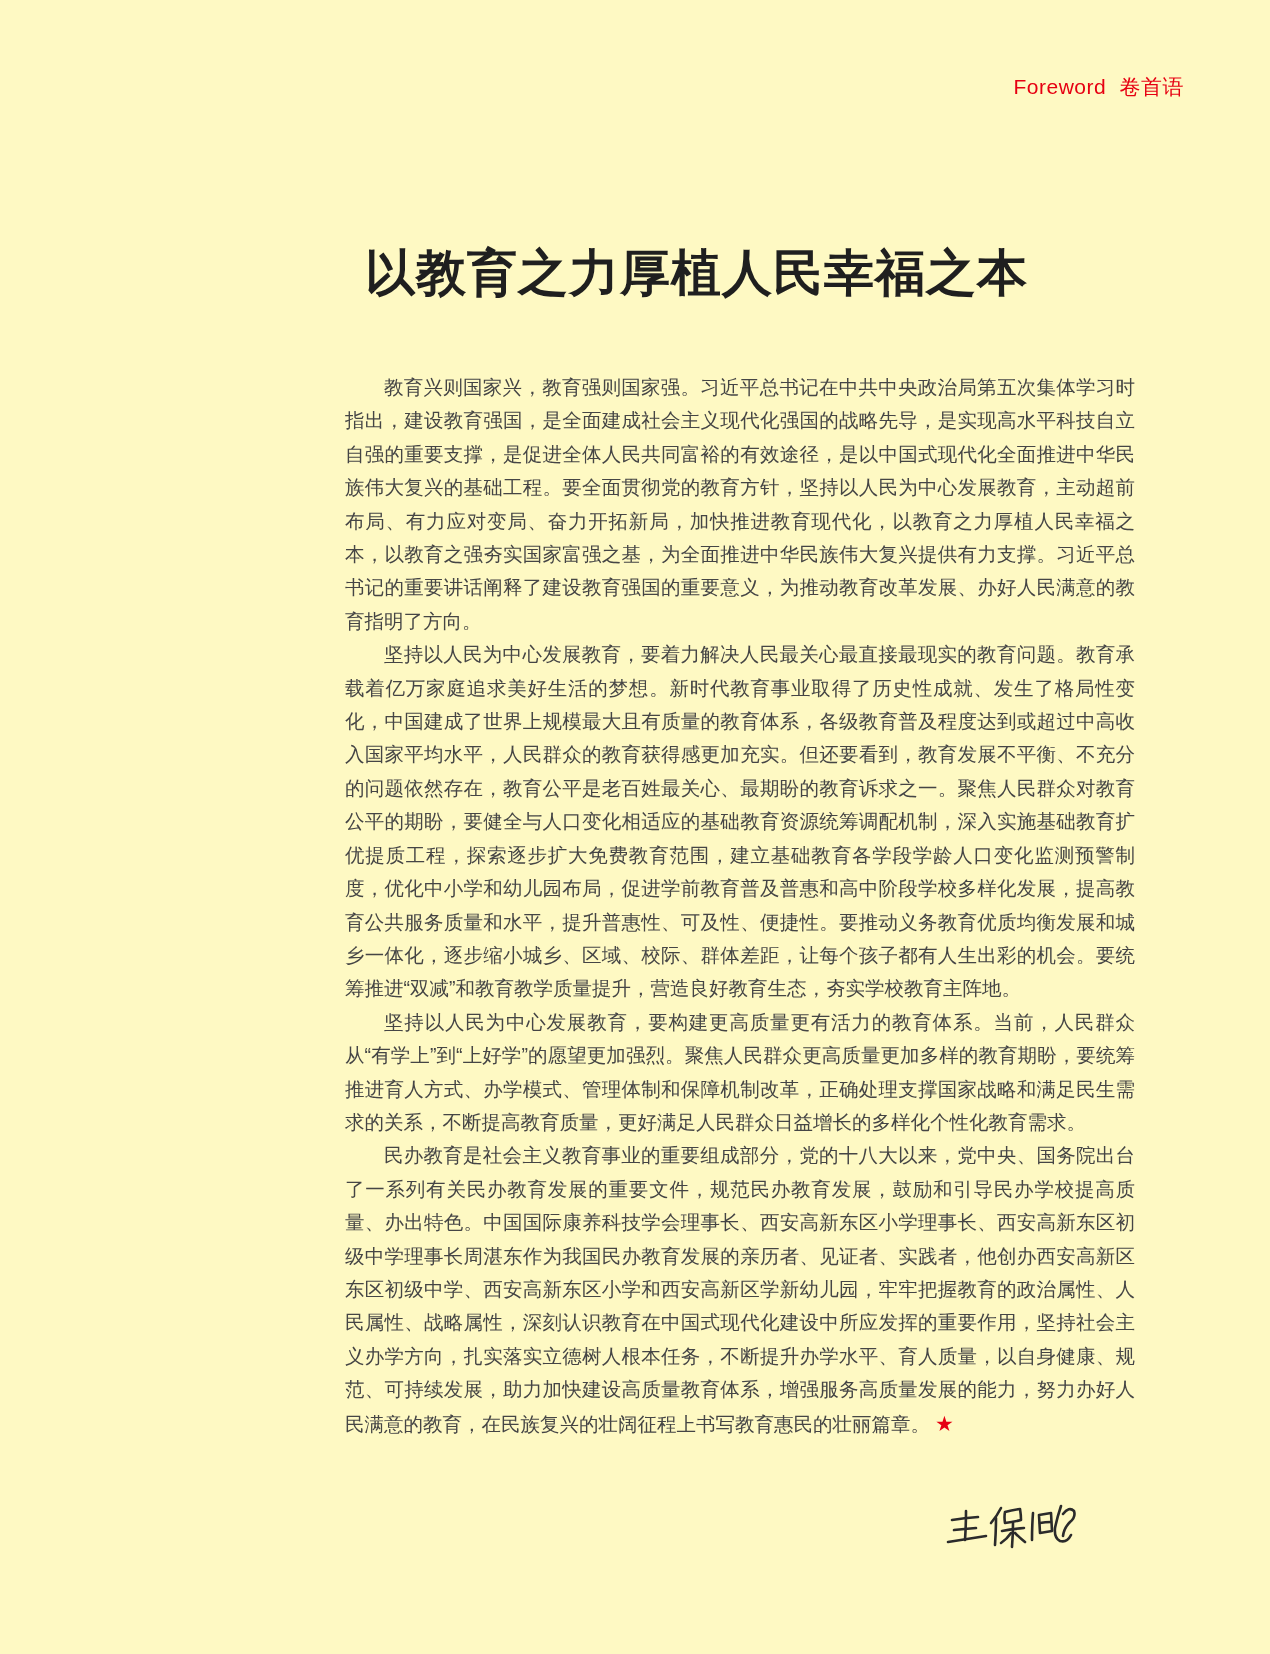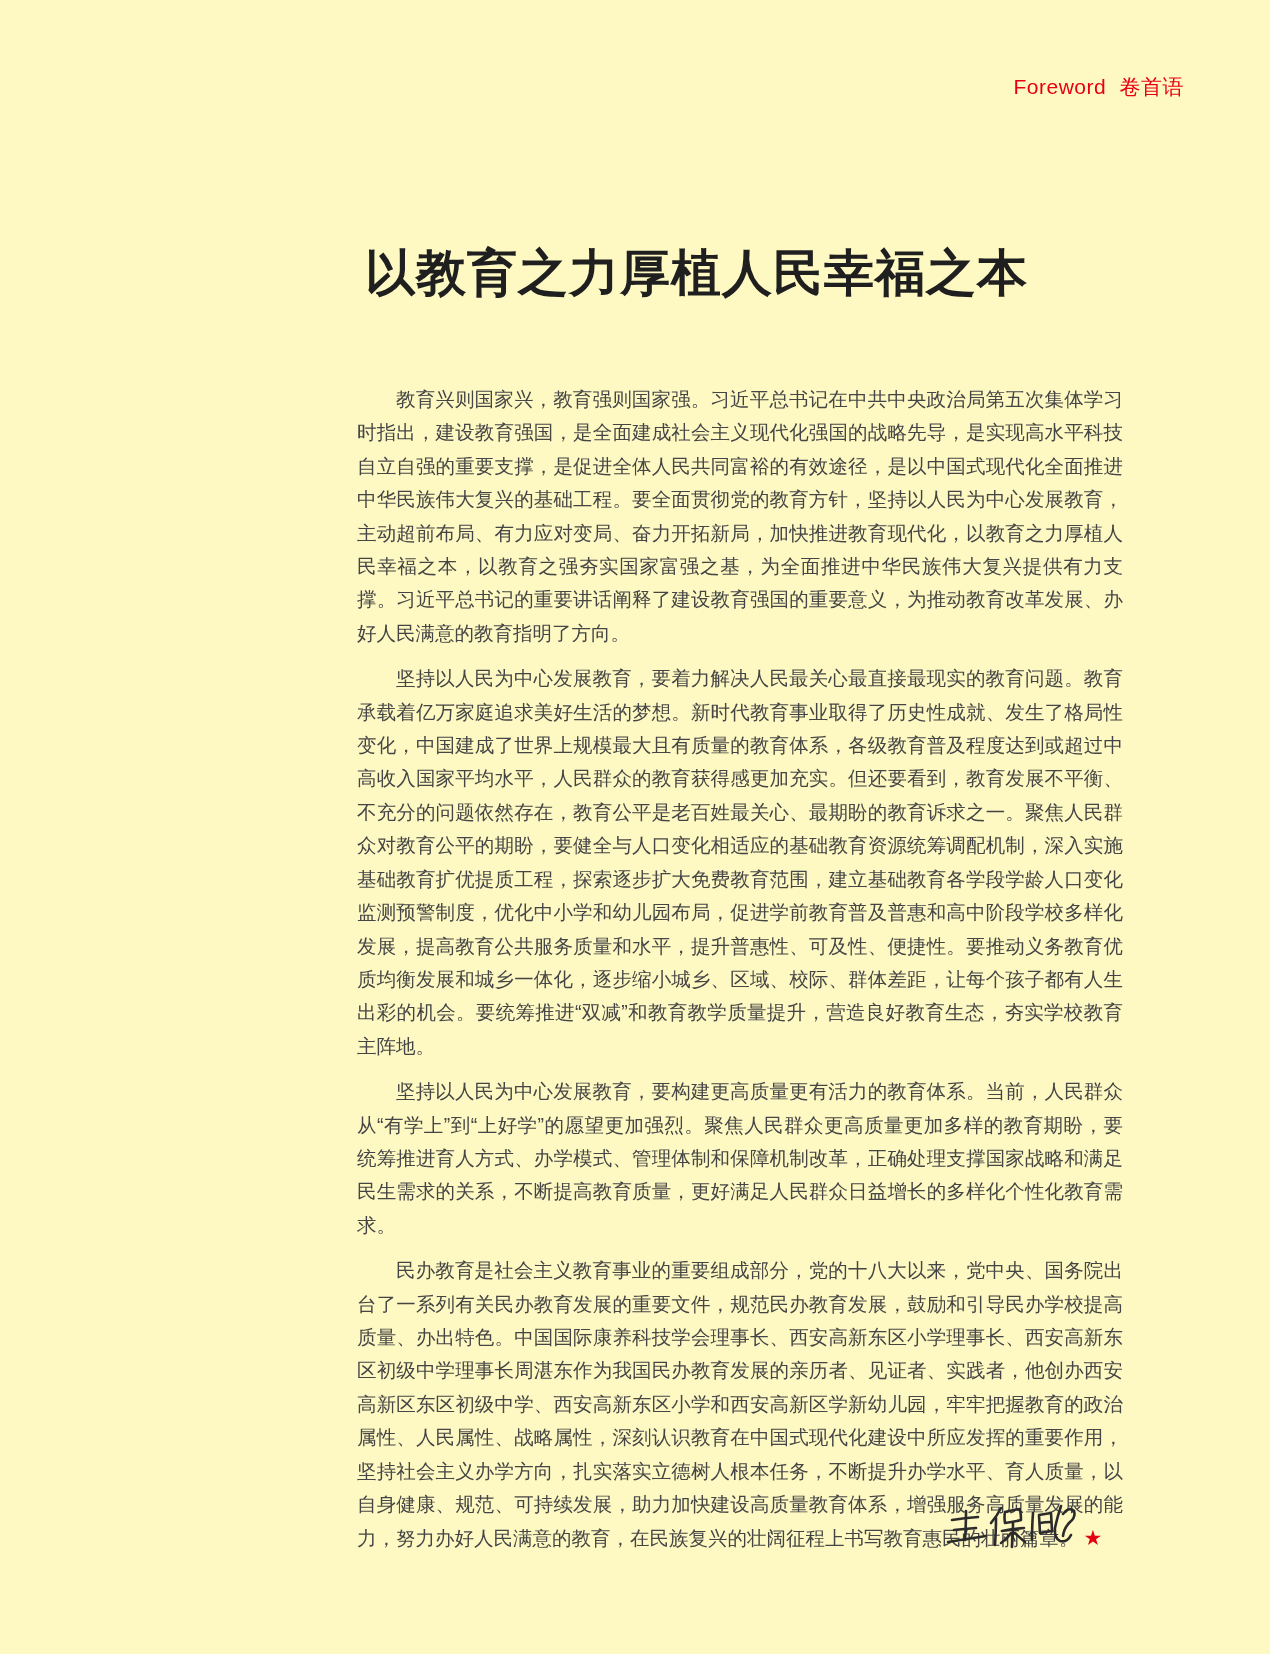--- a/index.html
+++ b/index.html
@@ -42,21 +42,21 @@
     position: absolute;
     left: 345px;
     top: 371px;
     width: 790px;
     color: #454545;
     font-size: 19.5px;
     line-height: 33.4px;
     text-align: justify;
   }
   .article-body p {
-    margin: 12px;
+    margin: 0;
     padding: 0;
     text-indent: 2em;
   }
   .end-star {
     color: #e60012;
     font-size: 21px;
     margin-left: 5px;
     letter-spacing: 0;
   }
   .signature {

